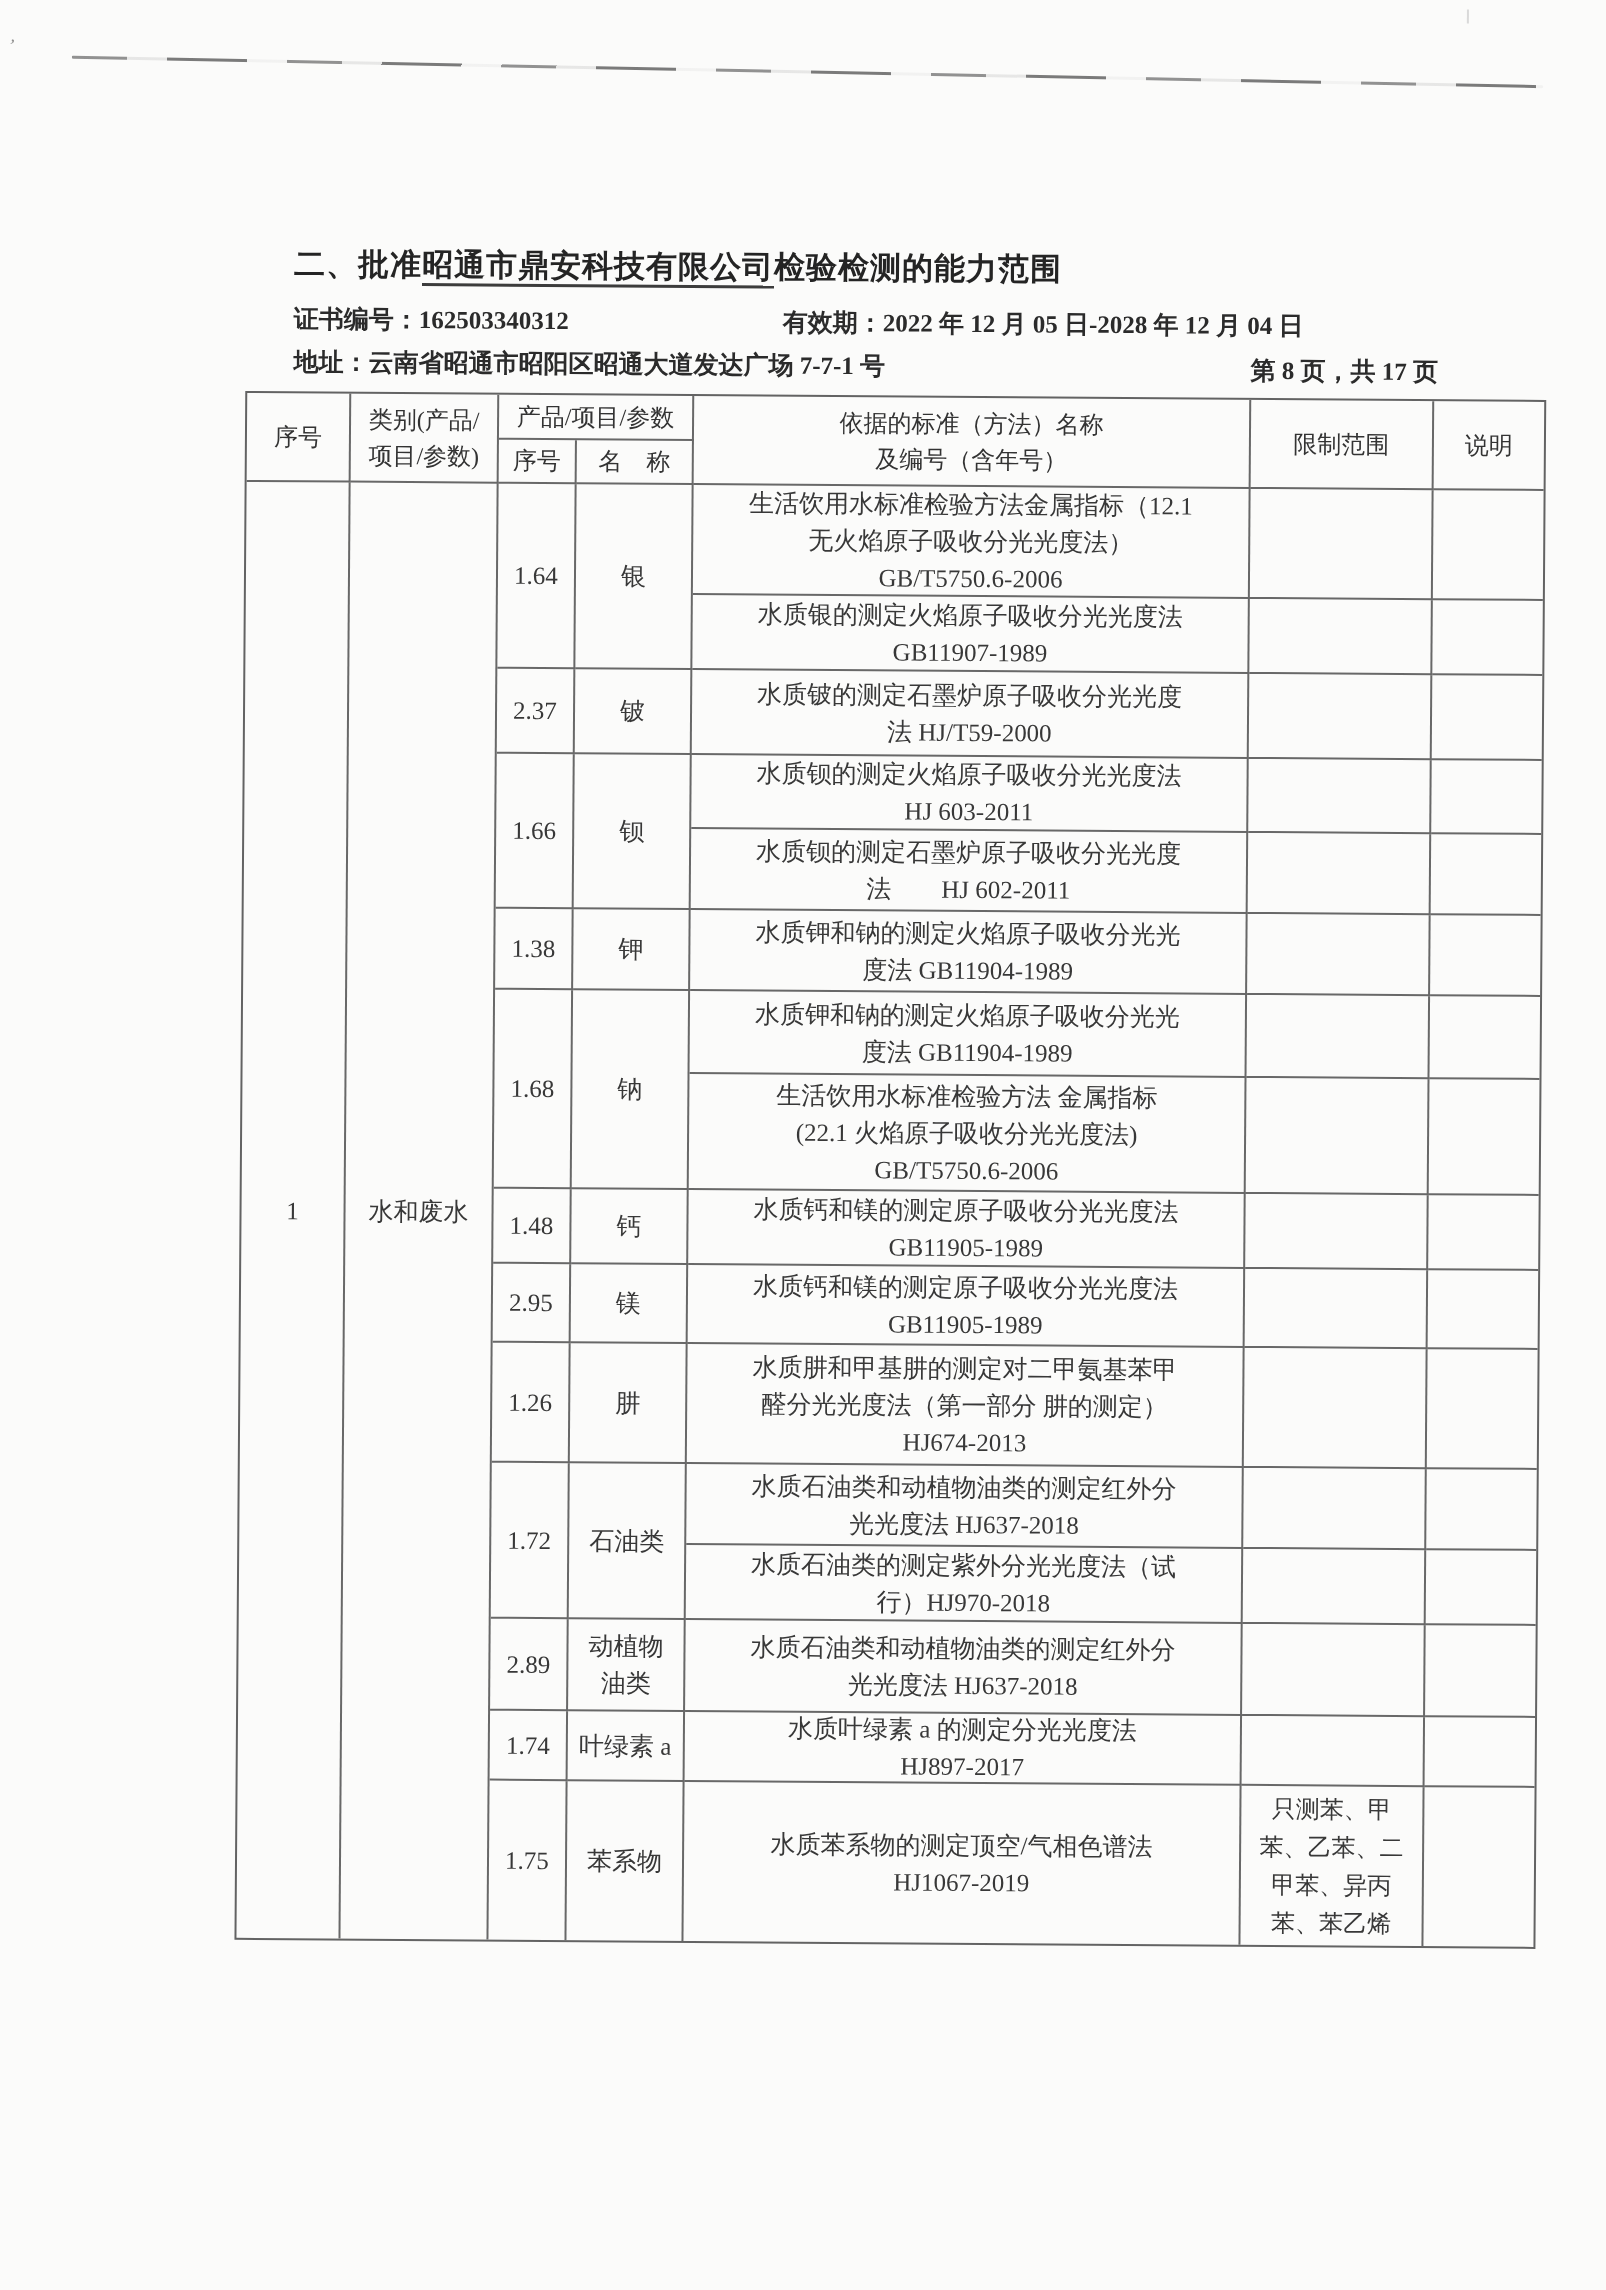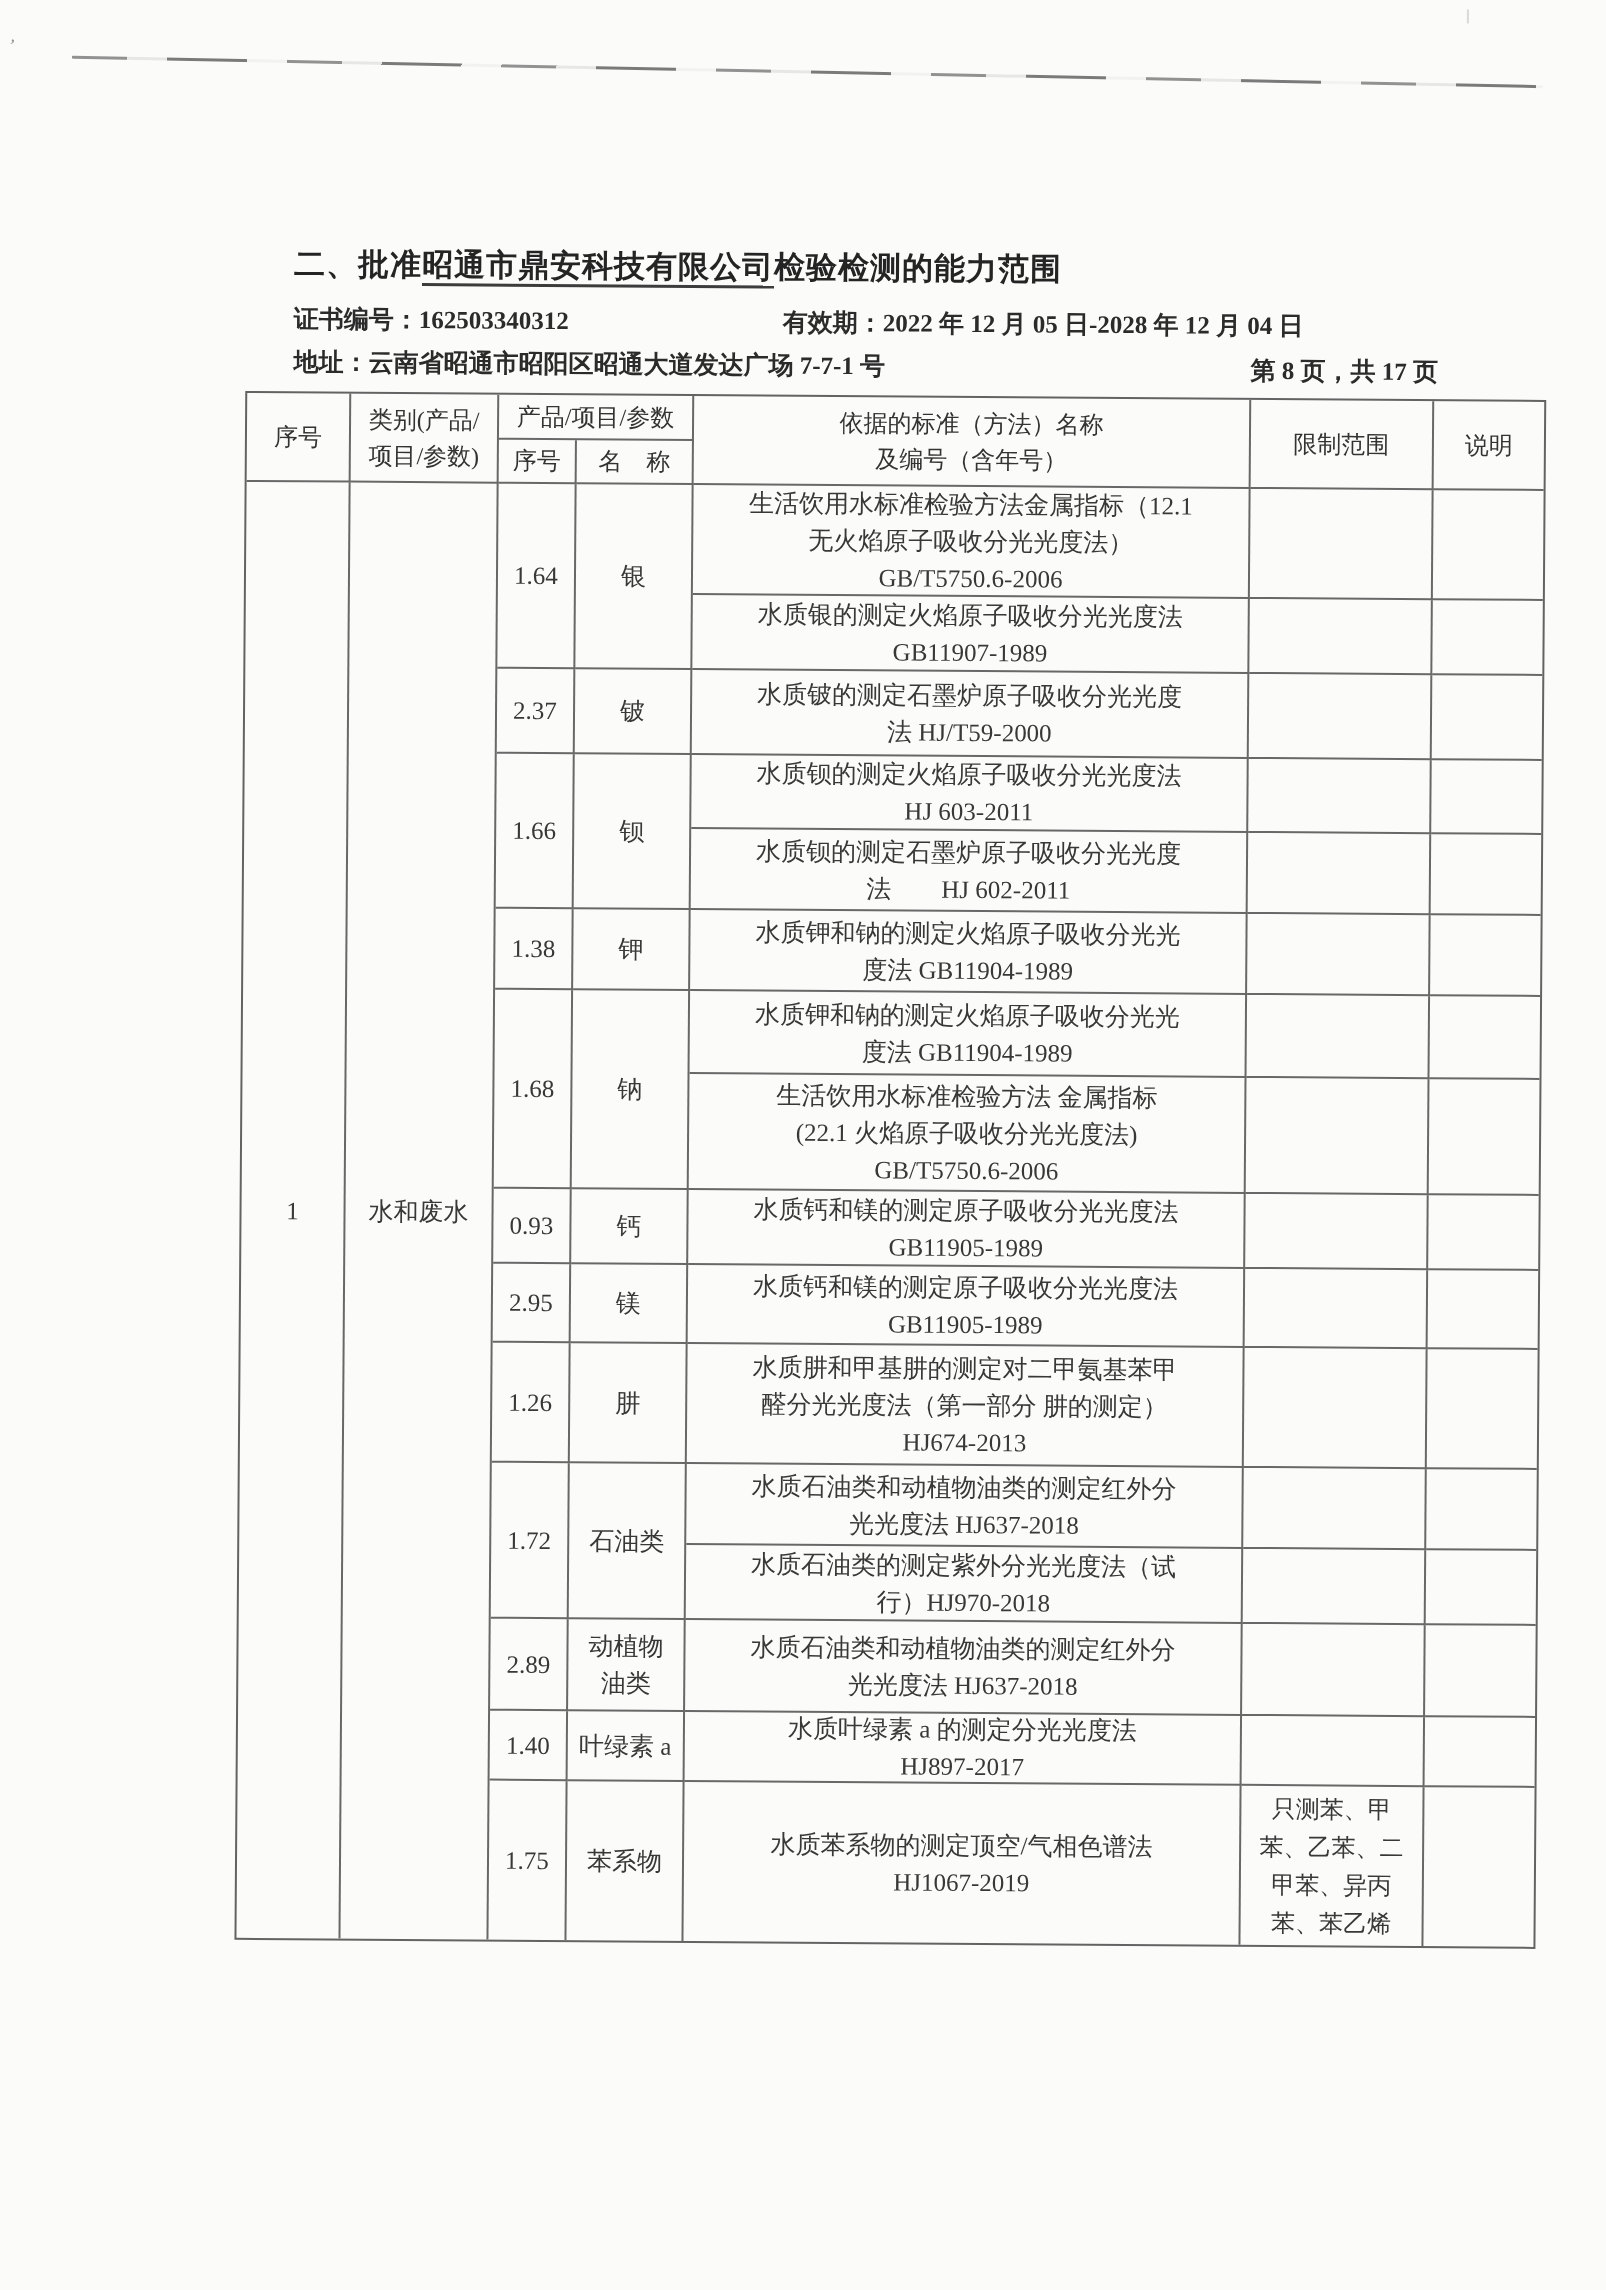--- a/index.html
+++ b/index.html
@@ -94,32 +94,32 @@
     <div class="c br bb" style="grid-area:3/3/5/4">1.64</div>
     <div class="c br bb" style="grid-area:3/4/5/5">银</div>
     <div class="c br bb" style="grid-area:5/3/6/4">2.37</div>
     <div class="c br bb" style="grid-area:5/4/6/5">铍</div>
     <div class="c br bb" style="grid-area:6/3/8/4">1.66</div>
     <div class="c br bb" style="grid-area:6/4/8/5">钡</div>
     <div class="c br bb" style="grid-area:8/3/9/4">1.38</div>
     <div class="c br bb" style="grid-area:8/4/9/5">钾</div>
     <div class="c br bb" style="grid-area:9/3/11/4">1.68</div>
     <div class="c br bb" style="grid-area:9/4/11/5">钠</div>
-    <div class="c br bb" style="grid-area:11/3/12/4">0.93</div>
+    <div class="c br bb" style="grid-area:11/3/12/4">1.48</div>
     <div class="c br bb" style="grid-area:11/4/12/5">钙</div>
     <div class="c br bb" style="grid-area:12/3/13/4">2.95</div>
     <div class="c br bb" style="grid-area:12/4/13/5">镁</div>
     <div class="c br bb" style="grid-area:13/3/14/4">1.26</div>
     <div class="c br bb" style="grid-area:13/4/14/5">肼</div>
     <div class="c br bb" style="grid-area:14/3/16/4">1.72</div>
     <div class="c br bb" style="grid-area:14/4/16/5">石油类</div>
     <div class="c br bb" style="grid-area:16/3/17/4">2.89</div>
     <div class="c br bb" style="grid-area:16/4/17/5">动植物
 油类</div>
-    <div class="c br bb" style="grid-area:17/3/18/4">1.40</div>
+    <div class="c br bb" style="grid-area:17/3/18/4">1.74</div>
     <div class="c br bb" style="grid-area:17/4/18/5">叶绿素 a</div>
     <div class="c br" style="grid-area:18/3/19/4">1.75</div>
     <div class="c br" style="grid-area:18/4/19/5">苯系物</div>
 
     <div class="c br bb" style="grid-area:3/5/4/6">生活饮用水标准检验方法金属指标（12.1
 无火焰原子吸收分光光度法）
 GB/T5750.6-2006</div>
     <div class="c br bb" style="grid-area:4/5/5/6">水质银的测定火焰原子吸收分光光度法
 GB11907-1989</div>
     <div class="c br bb" style="grid-area:5/5/6/6">水质铍的测定石墨炉原子吸收分光光度

